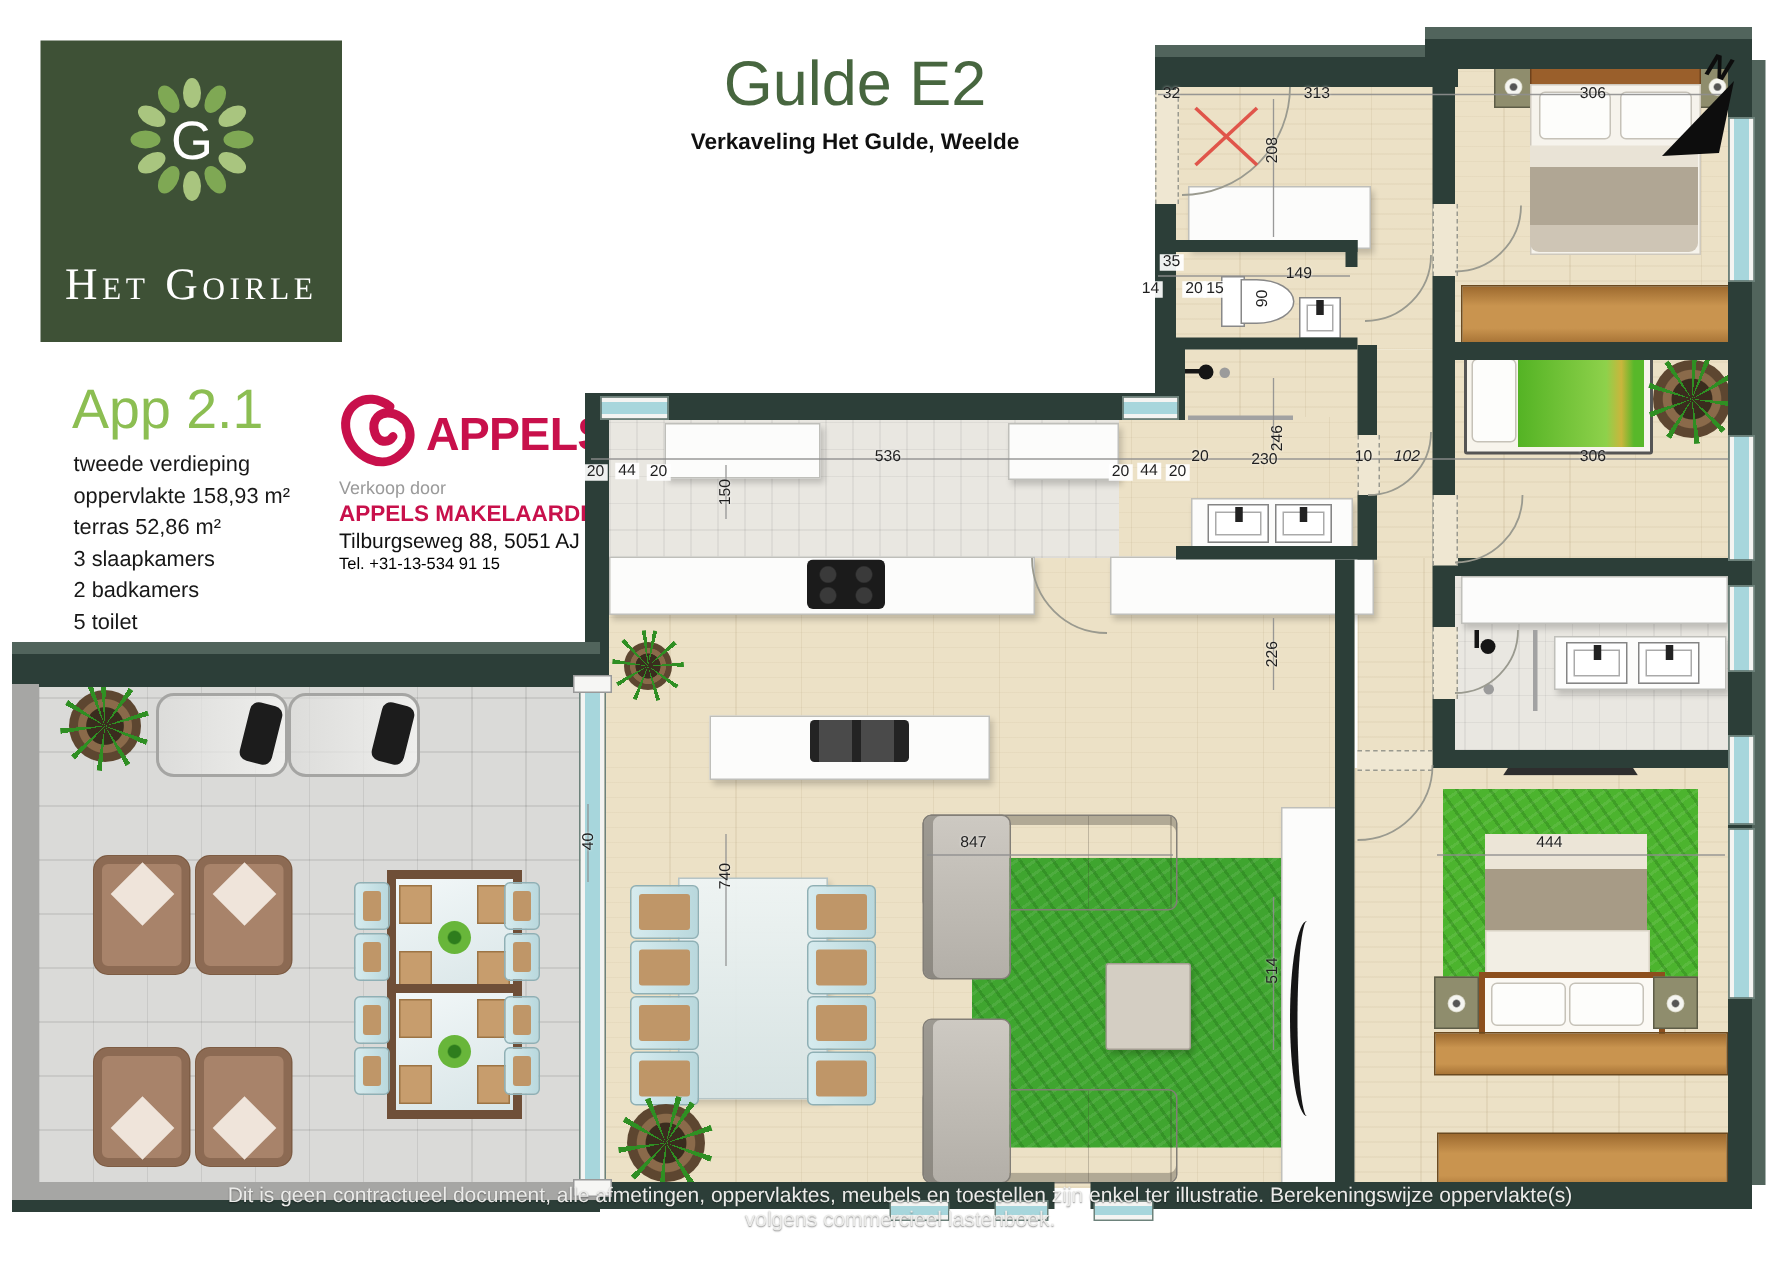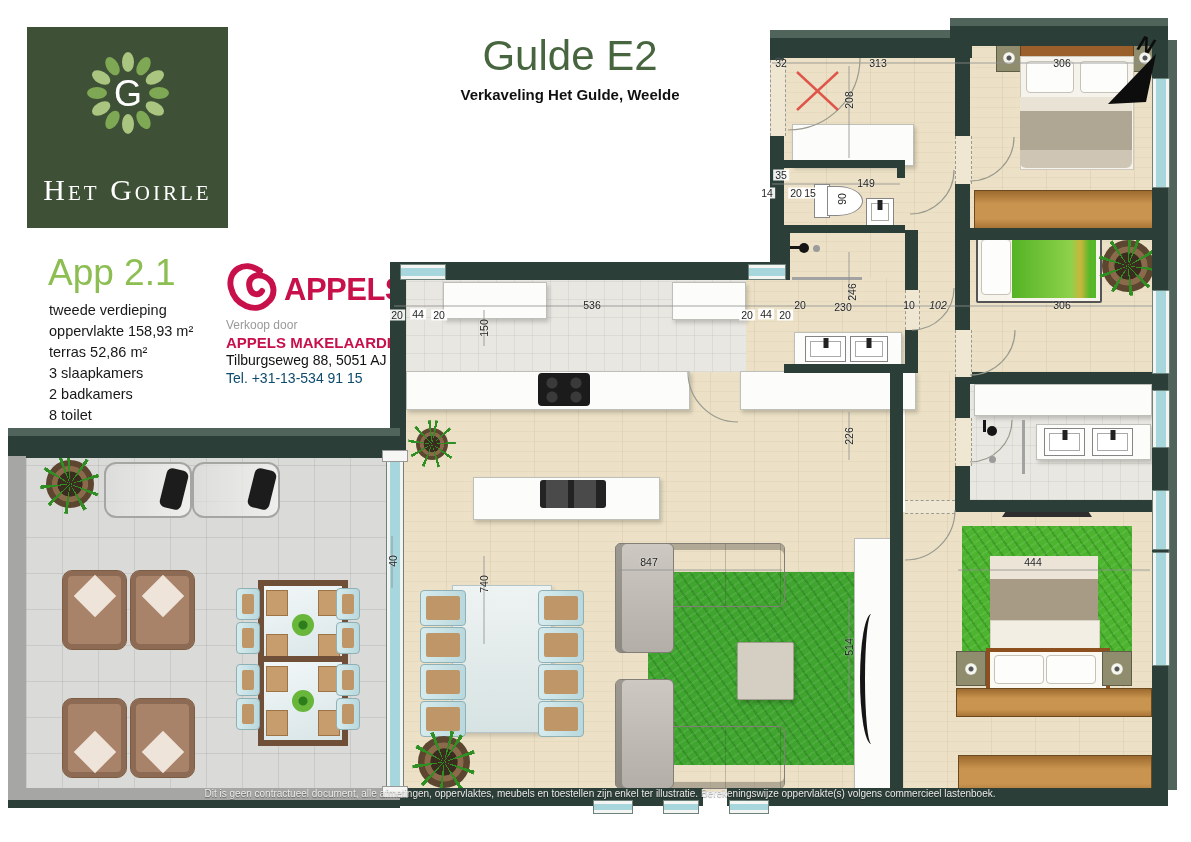--- a/index.html
+++ b/index.html
@@ -62,22 +62,22 @@
   .hdr{position:absolute;left:420px;top:28px;width:300px;text-align:center;color:#47663f;}
   .hdr .kicker{font-size:15px;font-weight:bold;letter-spacing:.5px;}
   .hdr .title{font-size:42px;margin-top:4px;}
   .hdr .subtitle{font-size:15px;font-weight:bold;color:#101010;margin-top:6px;}
   .app-name{position:absolute;left:48px;top:252px;font-size:37px;color:#8cbe52;}
   .app-details{position:absolute;left:49px;top:300px;font-size:14.5px;color:#181818;line-height:21px;}
   .appels-word{position:absolute;left:284px;top:272px;font-size:31px;font-weight:bold;color:#c8104b;letter-spacing:-.5px;}
   .b-soldby{position:absolute;left:226px;top:318px;font-size:12px;color:#9a9a9a;}
   .b-name{position:absolute;left:226px;top:334px;font-size:15px;font-weight:bold;color:#c8104b;}
   .b-addr{position:absolute;left:226px;top:352px;font-size:14px;color:#111;}
-  .b-tel{position:absolute;left:226px;top:370px;font-size:14px;color:#0c4a6e;}
-  .disclaimer{position:absolute;left:150px;top:788px;width:900px;text-align:center;font-size:10px;
+  .b-tel{position:absolute;left:226px;top:370px;font-size:11px;color:#000000;}
+  .disclaimer{position:absolute;left:150px;top:788px;width:900px;text-align:center;font-size:14px;
               color:#ebebe9;text-shadow:0 1px 1px rgba(0,0,0,.45);}
   svg text{font-family:"Liberation Sans",sans-serif;}
 </style>
 </head>
 <body>
 
 <div id="canvas">
 
   <div class="logo-block">
     <svg class="abs" style="left:53px;top:18px;" width="96" height="96" viewBox="0 0 96 96">
@@ -105,21 +105,21 @@
     <div class="subtitle">Verkaveling Het Gulde, Weelde</div>
   </div>
 
   <div class="app-name">App 2.1</div>
   <div class="app-details">
     <div>tweede verdieping</div>
     <div>oppervlakte 158,93 m²</div>
     <div>terras 52,86 m²</div>
     <div>3 slaapkamers</div>
     <div>2 badkamers</div>
-    <div>8 toilet</div>
+    <div>5 toilet</div>
   </div>
 
   <svg class="abs" style="left:222px;top:262px;" width="62" height="54" viewBox="0 0 62 54">
     <path d="M38 9 C 22 -3, 5 9, 9 26 C 13 43, 33 52, 45 41 C 55 33, 53 18, 41 14 C 31 11, 25 18, 28 27 C 30 33, 37 34, 40 29" fill="none" stroke="#c8104b" stroke-width="6" stroke-linecap="round"></path>
   </svg>
   <div class="appels-word">APPELS</div>
   <div class="b-soldby">Verkoop door</div>
   <div class="b-name">APPELS MAKELAARDIJ</div>
   <div class="b-addr">Tilburgseweg 88, 5051 AJ Goirle</div>
   <div class="b-tel">Tel. +31-13-534 91 15</div>

